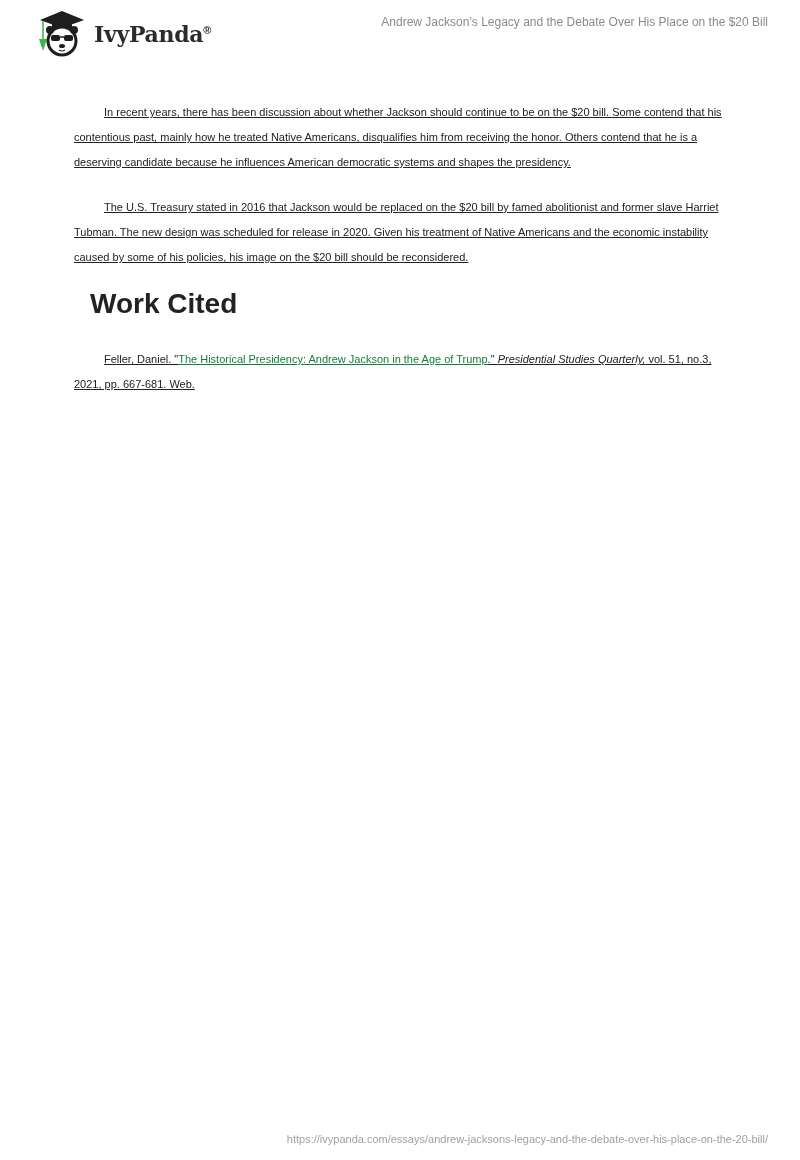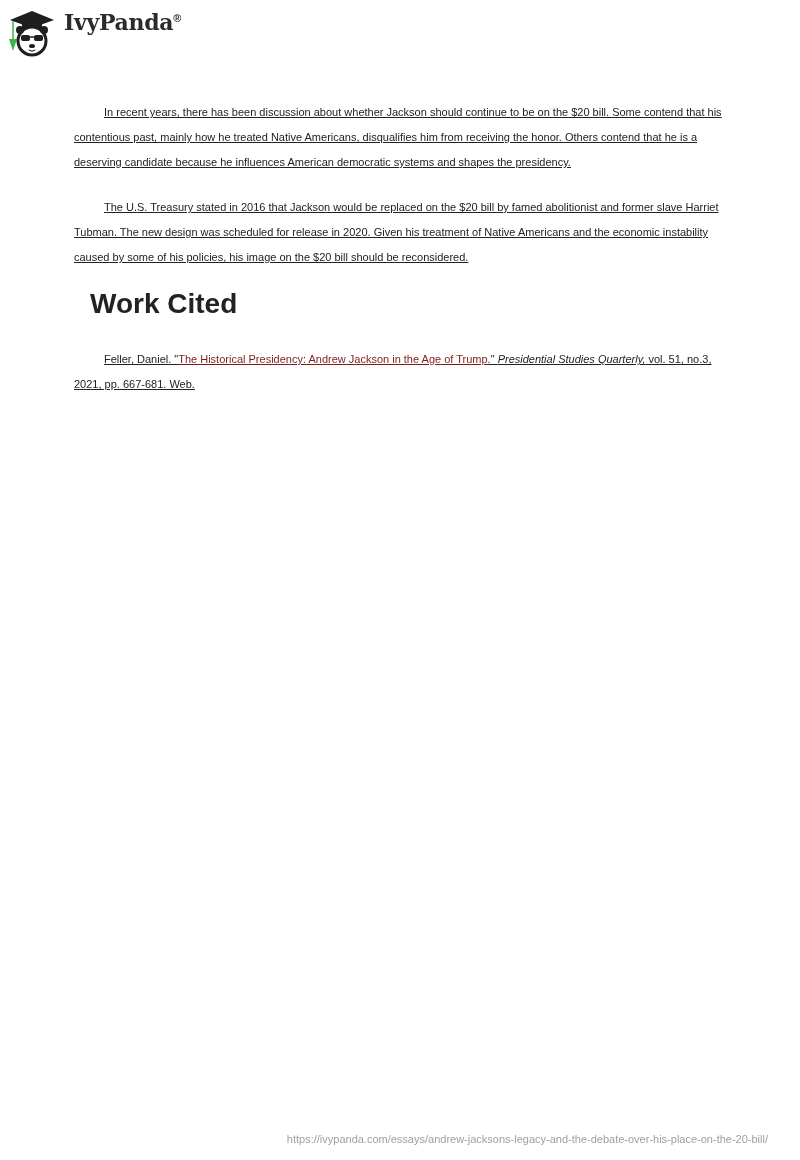--- a/index.html
+++ b/index.html
@@ -1,32 +1,32 @@
 <!DOCTYPE html>
 <html><head>
 <meta charset="utf-8">
 <style>
   html, body { margin: 0; padding: 0; background: #ffffff; }
   body { width: 800px; height: 1160px; position: relative; overflow: hidden;
          font-family: "Liberation Sans", sans-serif; color: #222222; }
   .header { position: absolute; left: 0; top: 0; width: 800px; height: 60px; }
-  .logo { position: absolute; left: 2px; top: 7px; display: flex; align-items: flex-start; }
+  .logo { position: absolute; left: 32px; top: 7px; display: flex; align-items: center; }
   .logo-mark { width: 58px; height: 50px; }
   .logo-text { font-family: "DejaVu Serif", serif; font-weight: bold; font-size: 22px;
                color: #2b2b2b; margin-left: 4px; letter-spacing: -0.3px; position: relative; top: 2px; }
   .logo-reg { font-family: "Liberation Sans", sans-serif; font-size: 11px; vertical-align: super; font-weight: bold; }
   .running-title { position: absolute; right: 32px; top: 15px; font-size: 12px; color: #8a8a8a; }
   .content { position: absolute; left: 74px; top: 72px; width: 656px; }
   h1 { font-size: 28px; font-weight: bold; line-height: 40px; margin: 0; color: #222; letter-spacing: -0.2px; }
   p { font-size: 11px; line-height: 25px; margin: 0; text-indent: 30px; color: #222; text-decoration: underline; }
   .p1 { margin-top: 28px; }
   .p2 { margin-top: 20px; }
   h2 { font-size: 28px; font-weight: bold; margin: 14px 0 0 16px; line-height: 40px; color: #222; }
   .cite { margin-top: 23px; }
-  .cite a { color: #7f1d1d; text-decoration: underline; }
+  .cite a { color: #15803d; text-decoration: underline; }
   .cite i { font-style: italic; }
   .footer-url { position: absolute; right: 32px; top: 1133px; font-size: 11px; color: #a0a0a0; }
 </style>
 </head>
 <body>
 
 <div class="header">
   <div class="logo">
     <svg class="logo-mark" viewBox="0 0 58 50">
 
@@ -41,20 +41,21 @@
       <circle cx="42" cy="23" r="4" fill="#1e1e1e"></circle>
 
       <rect x="19" y="28" width="9" height="6" rx="2" fill="#1e1e1e"></rect>
       <rect x="32" y="28" width="9" height="6" rx="2" fill="#1e1e1e"></rect>
       <line x1="28" y1="30" x2="32" y2="30" stroke="#1e1e1e" stroke-width="1.5"></line>
       <ellipse cx="30" cy="39" rx="3" ry="2" fill="#1e1e1e"></ellipse>
       <path d="M27 43 Q30 45 33 43" stroke="#1e1e1e" stroke-width="1.2" fill="none"></path>
     </svg>
     <span class="logo-text"><span>IvyPanda</span><span class="logo-reg">®</span></span>
   </div>
+  <div class="running-title">Andrew Jackson’s Legacy and the Debate Over His Place on the $20 Bill</div>
 </div>
 
 <div class="content">
   <p class="p1">In recent years, there has been discussion about whether Jackson should continue to be on the $20 bill. Some contend that his contentious past, mainly how he treated Native Americans, disqualifies him from receiving the honor. Others contend that he is a deserving candidate because he influences American democratic systems and shapes the presidency.</p>
   <p class="p2">The U.S. Treasury stated in 2016 that Jackson would be replaced on the $20 bill by famed abolitionist and former slave Harriet Tubman. The new design was scheduled for release in 2020. Given his treatment of Native Americans and the economic instability caused by some of his policies, his image on the $20 bill should be reconsidered.</p>
   <h2>Work Cited</h2>
   <p class="cite"><span>Feller, Daniel. "</span><a href="#">The Historical Presidency: Andrew Jackson in the Age of Trump</a><span>." </span><i>Presidential Studies Quarterly,</i><span> vol. 51, no.3, 2021, pp. 667-681. Web.</span></p>
 </div>
 
 <div class="footer-url">https://ivypanda.com/essays/andrew-jacksons-legacy-and-the-debate-over-his-place-on-the-20-bill/</div>

